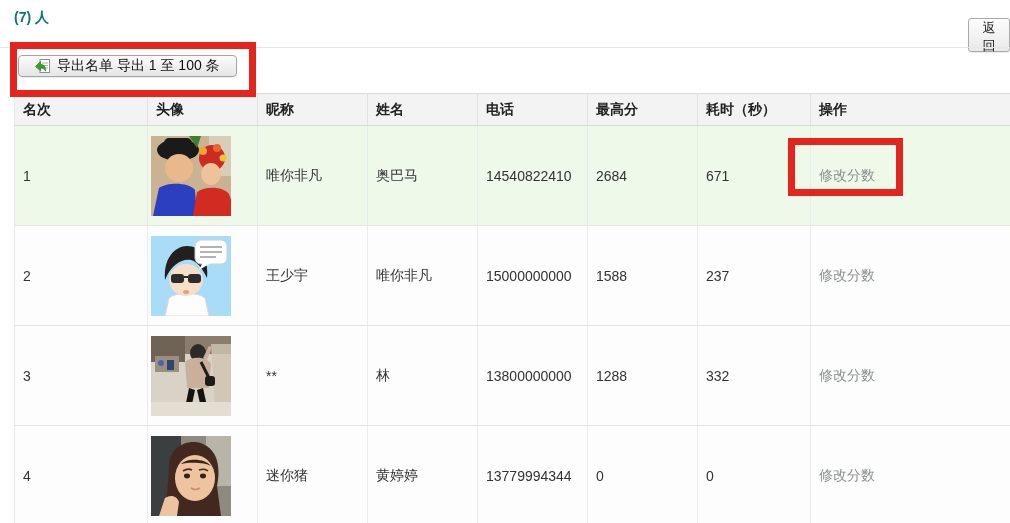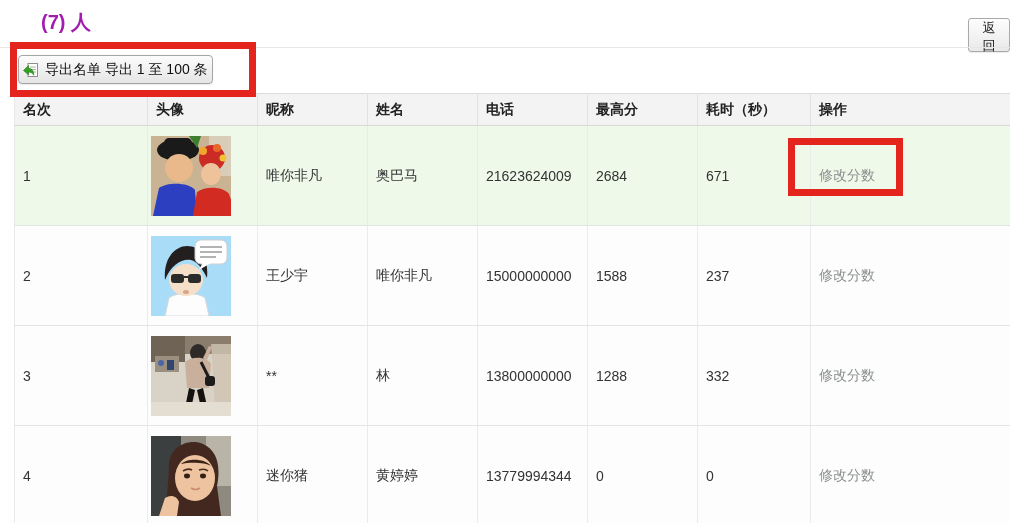--- a/index.html
+++ b/index.html
@@ -4,38 +4,38 @@
 <style>
   * { box-sizing: border-box; margin: 0; padding: 0; }
   html, body {
     width: 1010px; height: 523px; overflow: hidden;
     background: #fff;
     font-family: "Liberation Sans", "DejaVu Sans", sans-serif;
     position: relative;
   }
   .page-title {
     position: absolute; left: 14px; top: 9px;
-    font-size: 20px; font-weight: bold; color: #a21caf; margin-left: 27px;
+    font-size: 14px; font-weight: bold; color: #0f766e;
   }
   .back-btn {
     position: absolute; top: 18px; left: 968px;
     height: 34px; padding: 0 9px;
     font-size: 13px; color: #222;
     background: linear-gradient(#fdfdfd, #e9e9e9);
     border: 1px solid #a9a9a9; border-radius: 3px;
     box-shadow: 0 1px 1px rgba(0,0,0,.08);
     cursor: pointer;
   }
   .top-divider {
     position: absolute; left: 0; top: 47px; width: 1010px; height: 0;
     border-top: 1px solid #e6e6e6;
   }
   .export-btn {
     position: absolute; left: 18px; top: 55px;
-    height: 29px; padding: 0 4px;
+    height: 22px; padding: 0 16px;
     display: inline-flex; align-items: center; gap: 6px;
     font-size: 14px; color: #111;
     background: linear-gradient(#fcfcfc, #e5e5e5);
     border: 1px solid #a5a5a5; border-radius: 4px;
     box-shadow: 0 1px 1px rgba(0,0,0,.08);
     cursor: pointer;
     white-space: nowrap;
   }
   .export-btn svg { flex: 0 0 auto; }
 
@@ -144,21 +144,21 @@
             <circle cx="66" cy="12" r="4" fill="#e8662a"></circle>
             <circle cx="72" cy="22" r="3.5" fill="#f3c337"></circle>
             <ellipse cx="60" cy="38" rx="10" ry="11" fill="#eec39b"></ellipse>
             <path d="M2,80 L8,52 C16,46 38,46 44,54 L46,80 Z" fill="#2b3fc0"></path>
             <path d="M42,80 L46,56 C54,50 72,50 78,58 L80,64 L80,80 Z" fill="#d22b22"></path>
           </svg>
         </span>
       </td>
       <td>唯你非凡</td>
       <td>奥巴马</td>
-      <td>21623624009</td>
+      <td>14540822410</td>
       <td>2684</td>
       <td>671</td>
       <td>
         <a class="action-link">修改分数</a>
       </td>
     </tr>
     <tr>
       <td>2</td>
       <td class="avatar-cell">
         <span class="avatar" aria-label="cartoon-boy-avatar">

